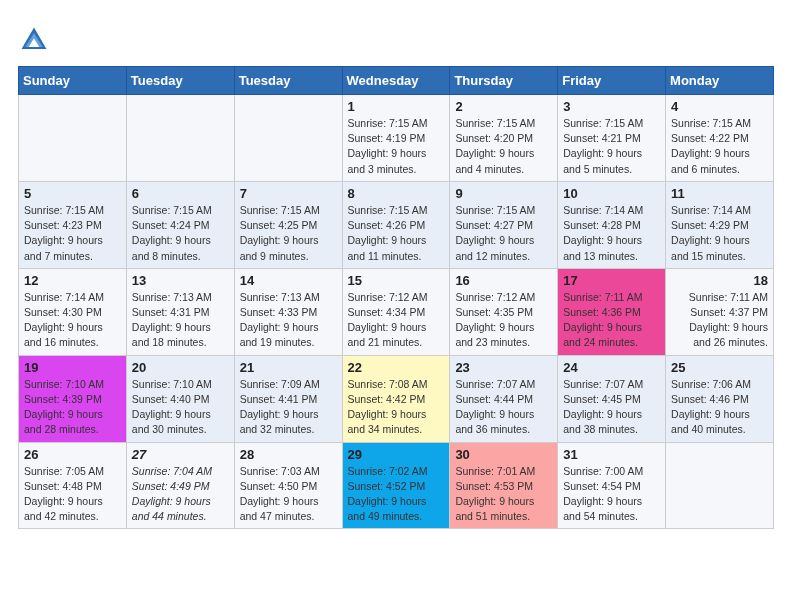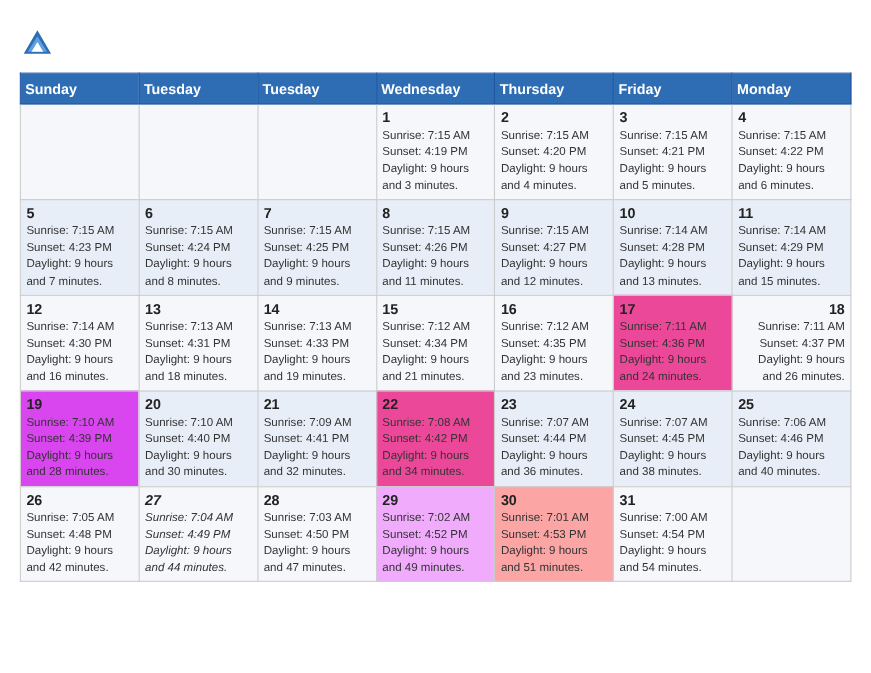--- a/index.html
+++ b/index.html
@@ -230,21 +230,21 @@
             <div class="day-info">Sunrise: 7:10 AM<br>Sunset: 4:39 PM<br>Daylight: 9 hours<br>and 28 minutes.</div>
           </td>
           <td style="background: rgb(232, 238, 247);">
             <div class="day-number">20</div>
             <div class="day-info">Sunrise: 7:10 AM<br>Sunset: 4:40 PM<br>Daylight: 9 hours<br>and 30 minutes.</div>
           </td>
           <td style="background: rgb(232, 238, 247);">
             <div class="day-number">21</div>
             <div class="day-info">Sunrise: 7:09 AM<br>Sunset: 4:41 PM<br>Daylight: 9 hours<br>and 32 minutes.</div>
           </td>
-          <td style="background: #ec4899; margin-top: 44px;">
+          <td style="background: #fef9c3; margin-top: 44px;">
             <div class="day-number">22</div>
             <div class="day-info">Sunrise: 7:08 AM<br>Sunset: 4:42 PM<br>Daylight: 9 hours<br>and 34 minutes.</div>
           </td>
           <td style="background: rgb(232, 238, 247);">
             <div class="day-number">23</div>
             <div class="day-info">Sunrise: 7:07 AM<br>Sunset: 4:44 PM<br>Daylight: 9 hours<br>and 36 minutes.</div>
           </td>
           <td style="background: rgb(232, 238, 247);">
             <div class="day-number">24</div>
             <div class="day-info">Sunrise: 7:07 AM<br>Sunset: 4:45 PM<br>Daylight: 9 hours<br>and 38 minutes.</div>
@@ -260,21 +260,21 @@
             <div class="day-info">Sunrise: 7:05 AM<br>Sunset: 4:48 PM<br>Daylight: 9 hours<br>and 42 minutes.</div>
           </td>
           <td style="background: rgb(245, 247, 250); font-style: italic;">
             <div class="day-number">27</div>
             <div class="day-info">Sunrise: 7:04 AM<br>Sunset: 4:49 PM<br>Daylight: 9 hours<br>and 44 minutes.</div>
           </td>
           <td style="background: rgb(245, 247, 250);">
             <div class="day-number">28</div>
             <div class="day-info">Sunrise: 7:03 AM<br>Sunset: 4:50 PM<br>Daylight: 9 hours<br>and 47 minutes.</div>
           </td>
-          <td style="background: #f0abfc; margin-top: 44px;">
+          <td style="background: #0ea5e9; margin-top: 44px;">
             <div class="day-number">29</div>
             <div class="day-info">Sunrise: 7:02 AM<br>Sunset: 4:52 PM<br>Daylight: 9 hours<br>and 49 minutes.</div>
           </td>
           <td style="background: #fca5a5;">
             <div class="day-number">30</div>
             <div class="day-info">Sunrise: 7:01 AM<br>Sunset: 4:53 PM<br>Daylight: 9 hours<br>and 51 minutes.</div>
           </td>
           <td style="background: rgb(245, 247, 250);">
             <div class="day-number">31</div>
             <div class="day-info">Sunrise: 7:00 AM<br>Sunset: 4:54 PM<br>Daylight: 9 hours<br>and 54 minutes.</div>

